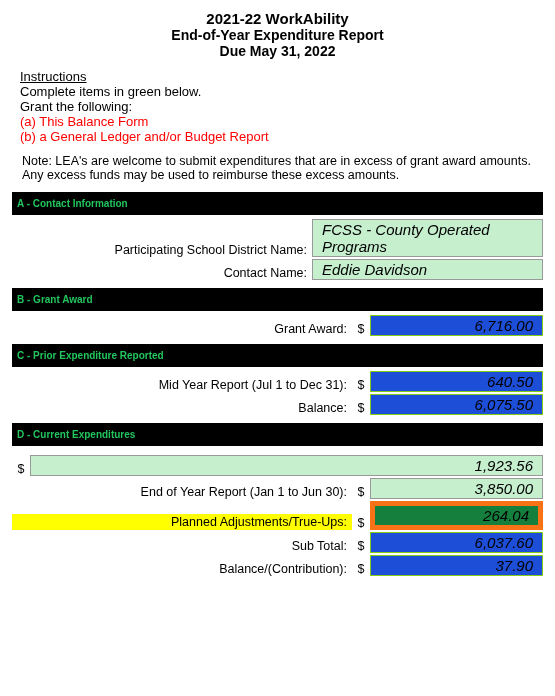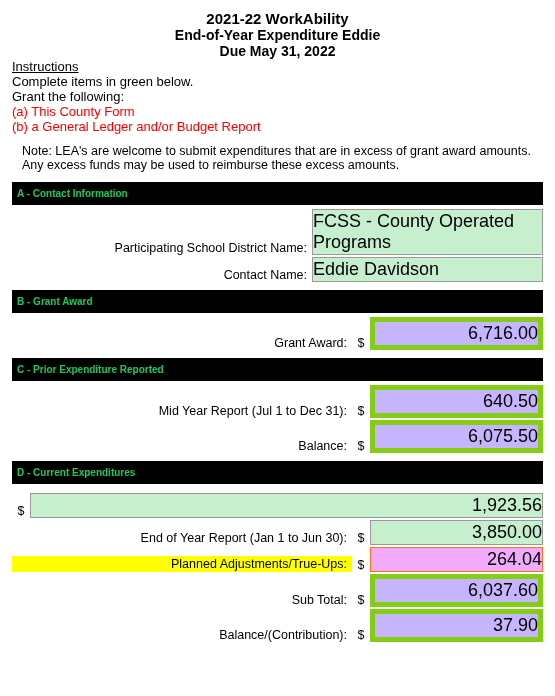--- a/index.html
+++ b/index.html
@@ -7,35 +7,37 @@
       font-family: Arial, sans-serif;
       font-size: 13px;
       background: #fff;
       color: #000;
       width: 555px;
       min-height: 696px;
       padding: 10px 12px;
     }
     .title-block {
       text-align: center;
+      margin-bottom: 10px;
     }
     .title-block .title-main {
       font-size: 15px;
       font-weight: bold;
     }
     .title-block .title-sub {
       font-size: 14px;
       font-weight: bold;
     }
     .title-block .title-due {
       font-size: 14px;
       font-weight: bold;
     }
     .instructions {
       margin-bottom: 8px;
+      margin-left: 8px;
     }
     .instructions .underline {
       text-decoration: underline;
     }
     .instructions .red {
       color: red;
     }
     .note-block {
       margin: 10px 10px;
       font-size: 12.5px;
@@ -63,55 +65,56 @@
       flex: 0 0 340px;
     }
     .dollar-sign {
       flex: 0 0 18px;
       text-align: center;
       font-size: 12.5px;
     }
     .form-value {
       flex: 1;
       border: 1px solid #999;
-      padding: 1px 0;
-      font-size: 18px;
+      padding: 1px 9px;
+      font-size: 15px;
       background: #c6efce;
       min-height: 18px;
+      font-style: italic;
     }
     .form-value-plain {
-      background: #c4b5fd;
-      border: 5px solid #84cc16;
+      background: #1d4ed8;
+      border: 1px solid #84cc16;
     }
     .form-value-yellow {
-      background: #f0abfc;
-      border: 1px solid #f97316;
+      background: #15803d;
+      border: 5px solid #f97316;
     }
     .form-value-right {
       text-align: right;
     }
     .small-spacer {
       height: 5px;
     }
   </style>
 </head>
 <body>
 
 <div class="title-block">
   <div class="title-main">2021-22 WorkAbility</div>
-  <div class="title-sub">End-of-Year Expenditure Eddie</div>
+  <div class="title-sub">End-of-Year Expenditure Report</div>
   <div class="title-due">Due May 31, 2022</div>
 </div>
 
 <div class="instructions">
   <div><span class="underline">Instructions</span></div>
   <div>Complete items in green below.</div>
   <div>Grant the following:</div>
   <div>
-    <span class="red">(a) </span><span class="red">This County Form</span>
+    <span class="red">(a) </span><span class="red">This Balance Form</span>
   </div>
   <div>
     <span class="red">(b) </span><span class="red">a General Ledger and/or Budget Report</span>
   </div>
 </div>
 
 <div class="note-block">Note: LEA's are welcome to submit expenditures that are in excess of grant award amounts. Any excess funds may be used to reimburse these excess amounts.</div>
 
 <div class="section-header">A - Contact Information</div>
 <div class="form-row">

